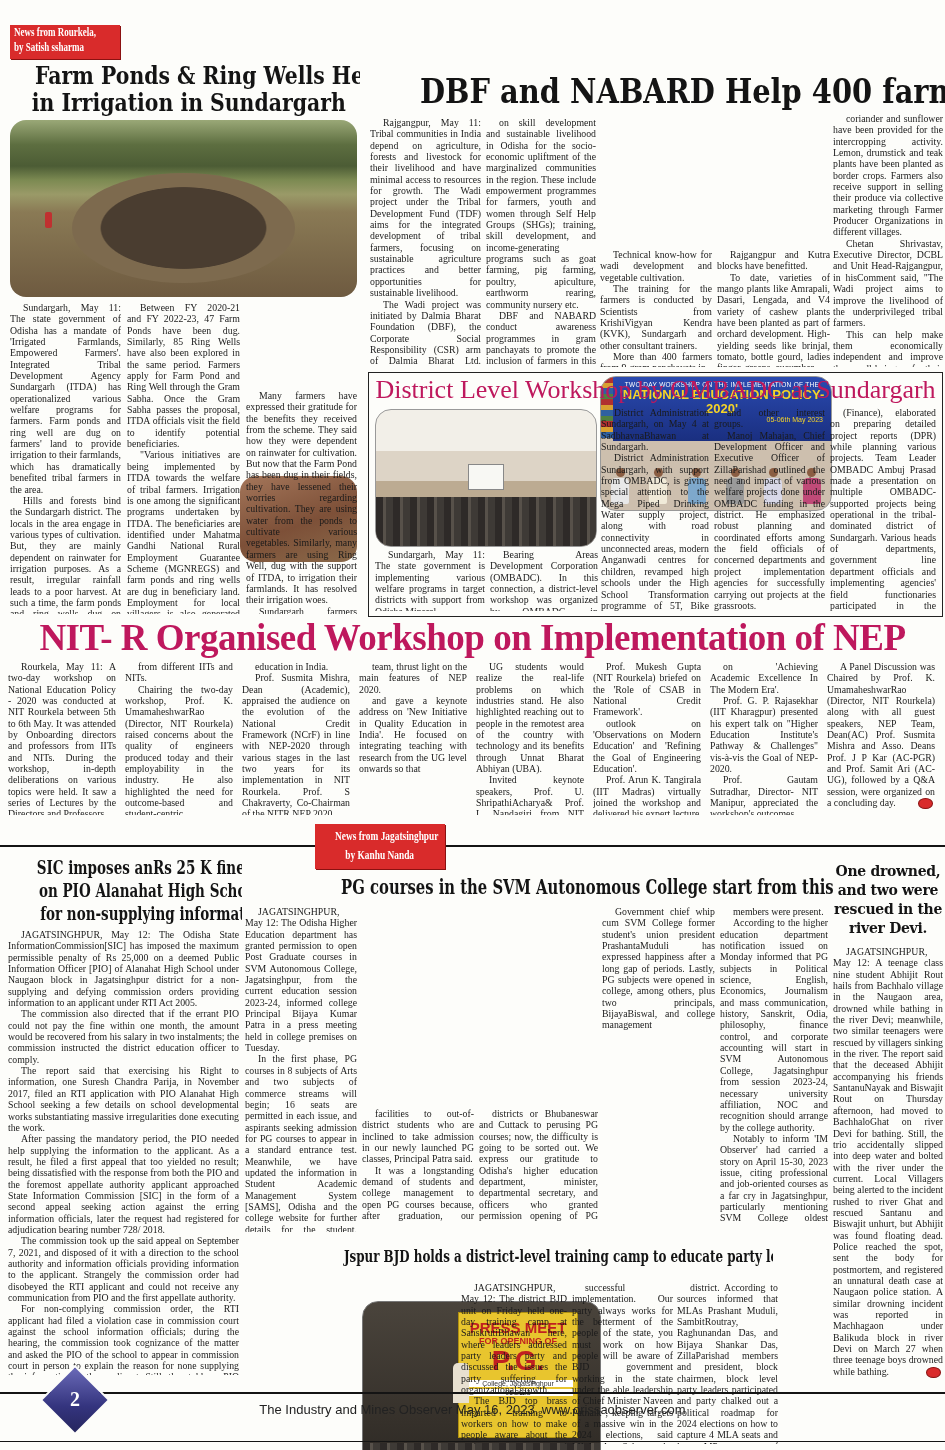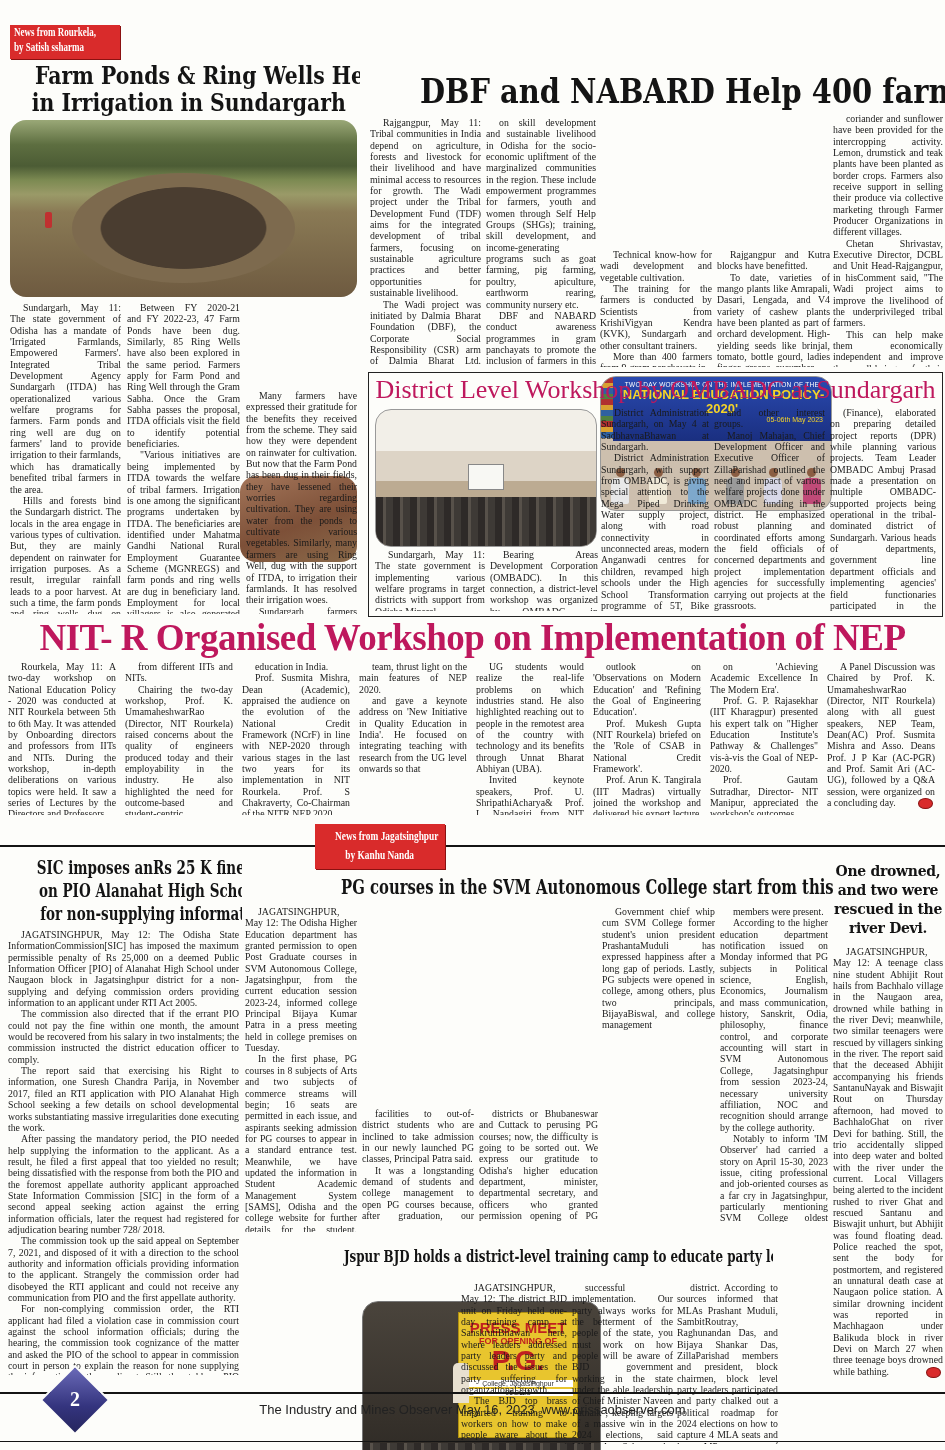--- a/index.html
+++ b/index.html
@@ -181,22 +181,22 @@
     </div>
     <div class="body" style="width:108px;height:154px;">
       <p>team, thrust light on the main features of NEP 2020.</p>
       <p>and gave a keynote address on 'New Initiative in Quality Education in India'. He focused on integrating teaching with research from the UG level onwards so that</p>
     </div>
     <div class="body" style="width:108px;height:154px;">
       <p>UG students would realize the real-life problems on which industries stand. He also highlighted reaching out to people in the remotest area of the country with technology and its benefits through Unnat Bharat Abhiyan (UBA).</p>
       <p>Invited keynote speakers, Prof. U. ShripathiAcharya&amp; Prof. L. Nandagiri from NIT Surathkal presented an</p>
     </div>
     <div class="body" style="width:108px;height:154px;">
+      <p>Prof. Mukesh Gupta (NIT Rourkela) briefed on the 'Role of CSAB in National Credit Framework'.</p>
       <p>outlook on 'Observations on Modern Education' and 'Refining the Goal of Engineering Education'.</p>
-      <p>Prof. Mukesh Gupta (NIT Rourkela) briefed on the 'Role of CSAB in National Credit Framework'.</p>
       <p>Prof. Arun K. Tangirala (IIT Madras) virtually joined the workshop and delivered his expert lecture</p>
     </div>
     <div class="body" style="width:108px;height:154px;">
       <p>on 'Achieving Academic Excellence In The Modern Era'.</p>
       <p>Prof. G. P. Rajasekhar (IIT Kharagpur) presented his expert talk on "Higher Education Institute's Pathway &amp; Challenges" vis-à-vis the Goal of NEP-2020.</p>
       <p>Prof. Gautam Sutradhar, Director- NIT Manipur, appreciated the workshop's outcomes.</p>
     </div>
     <div class="body" style="width:108px;height:154px;">
       <p>A Panel Discussion was Chaired by Prof. K. UmamaheshwarRao (Director, NIT Rourkela) along with all guest speakers, NEP Team, Dean(AC) Prof. Susmita Mishra and Asso. Deans Prof. J P Kar (AC-PGR) and Prof. Samit Ari (AC-UG), followed by a Q&amp;A session, were organized on a concluding day.</p>
       <span class="end"></span>

